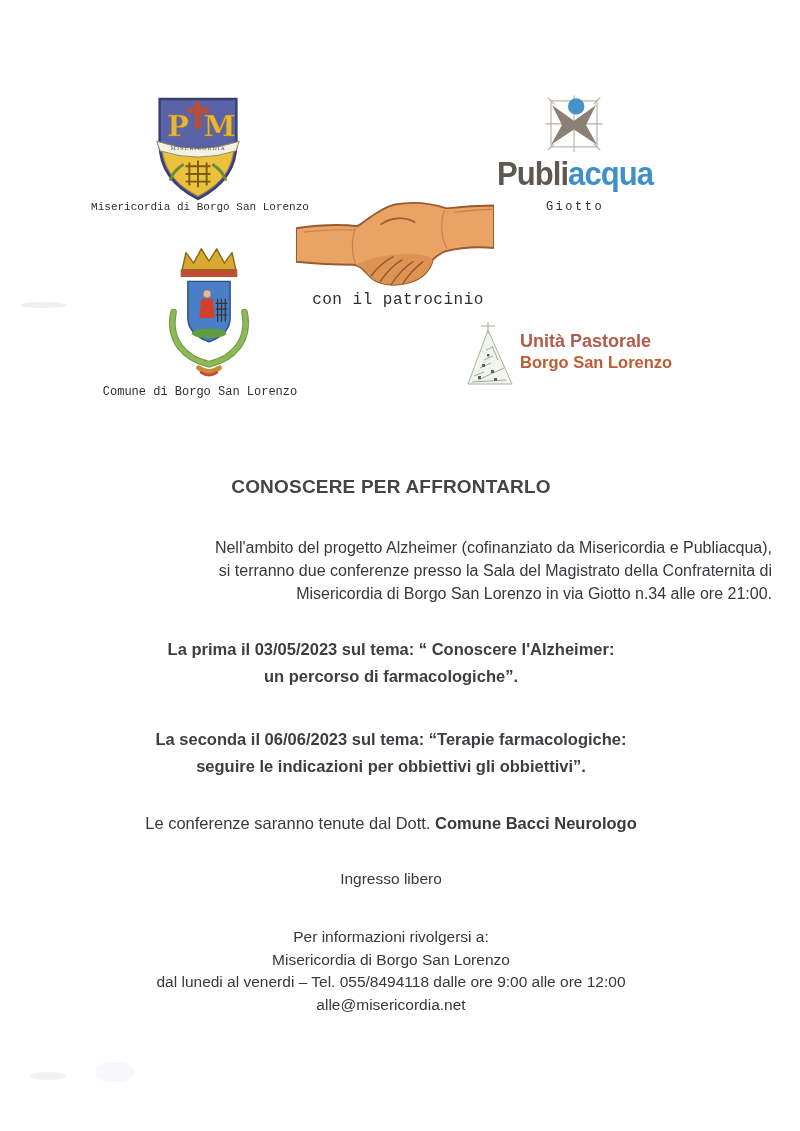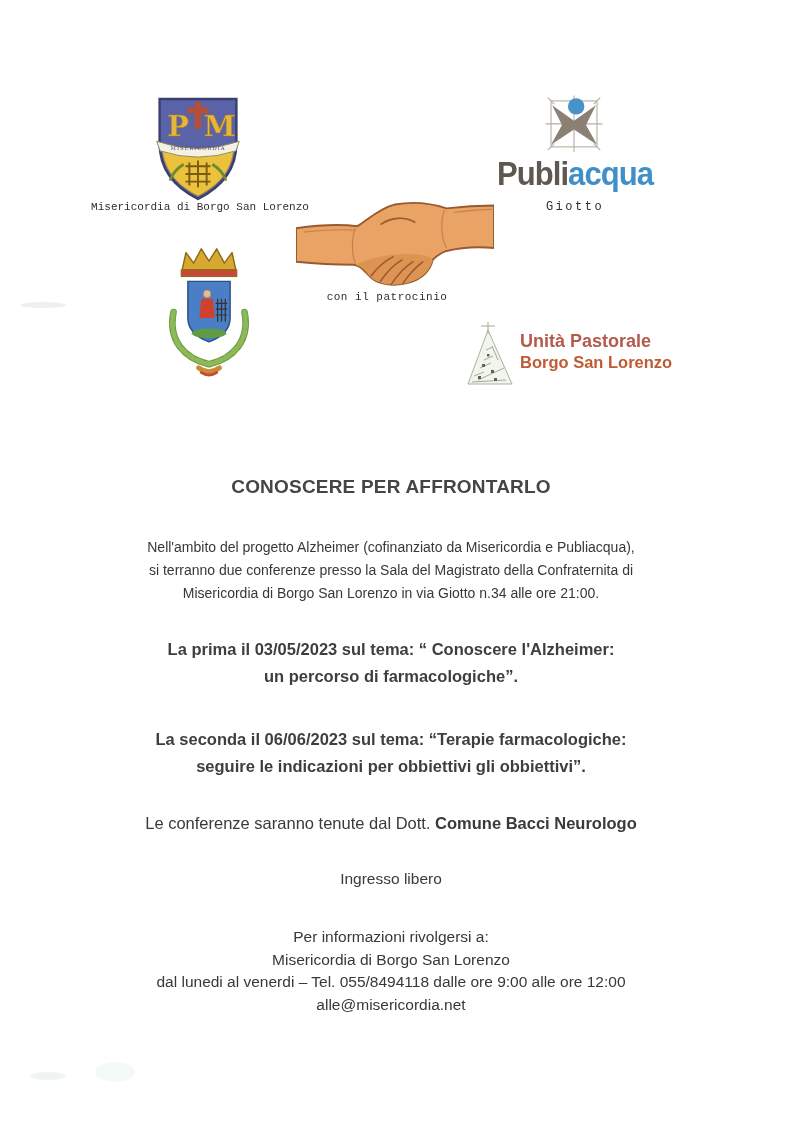--- a/index.html
+++ b/index.html
@@ -24,21 +24,21 @@
 
   
   .up-line1{font-weight:700;font-size:18px;color:#b55a4a;line-height:22px;white-space:nowrap;}
   .up-line2{font-weight:700;font-size:16.5px;color:#bf5a33;line-height:20px;white-space:nowrap;}
 
   
   .title-main{font-weight:700;font-size:28px;letter-spacing:0.5px;color:#424242;}
   .title-sub{font-weight:700;font-size:19px;letter-spacing:0.2px;color:#454545;}
 
   
-  .intro{font-size:14px;line-height:23px;color:#37373d;}
+  .intro{font-size:16px;line-height:23px;color:#37373d;text-align:right;}
   .conf{font-weight:700;font-size:16.5px;line-height:27px;color:#3e3e42;}
   .speaker{font-size:16.5px;color:#3a3a3e;}
   .speaker b{font-weight:700;}
   .small-line{font-size:15.5px;color:#3a3a3e;}
   .contact{font-size:15.5px;line-height:22.5px;color:#38383c;}
 
   
   .smudge{position:absolute;border-radius:50%;pointer-events:none;}
 </style>
 </head>
@@ -89,41 +89,42 @@
       <path d="M108,88 C113,80 119,73 128,66"></path>
       <path d="M86,28 C96,21 110,20 120,26"></path>
     </g>
     <g stroke="#b8743f" stroke-width="1.2" fill="none" opacity="0.7">
       <path d="M150,14 C146,24 146,40 152,52"></path>
       <path d="M60,32 C56,42 56,58 60,68"></path>
       <path d="M8,36 C28,34 46,33 60,34"></path>
       <path d="M160,16 C176,14 188,13 198,13"></path>
     </g>
   </svg>
-  <div class="abs mono-cap center" style="left:287px;top:291px;width:200px;font-size:11px;letter-spacing:0.5px;">con il patrocinio</div>
+  <div class="abs mono-cap center" style="left:298px;top:291px;width:200px;font-size:16px;letter-spacing:0.5px;">con il patrocinio</div>
 
   <svg class="abs" style="left:156px;top:243px;" width="106" height="144" viewBox="0 0 110 150">
     <path d="M27,28 L31,10 L39,21 L47,6 L55,19 L63,6 L71,21 L79,10 L83,28 Z" fill="#d9a832" stroke="#8a6a14" stroke-width="1.5" stroke-linejoin="round"></path>
     <rect x="26" y="28" width="58" height="7" fill="#c64836" stroke="#8a6a14" stroke-width="1"></rect>
     <path d="M33,40 h44 v38 c0,13 -9,20 -22,25 c-13,-5 -22,-12 -22,-25 z" fill="#4a7ec6" stroke="#2d4e84" stroke-width="1.5"></path>
     <ellipse cx="55" cy="94" rx="18" ry="5" fill="#5f9c44"></ellipse>
     <circle cx="53" cy="53" r="4" fill="#e7bd96" stroke="#a9805c" stroke-width="0.8"></circle>
     <path d="M47,58 h12 l2,20 h-16 z" fill="#d0402a"></path>
     <g stroke="#333" stroke-width="1.3" fill="none">
       <path d="M64,58 v24 M68,58 v24 M72,58 v24 M62,63 h12 M62,69 h12 M62,75 h12"></path>
     </g>
     <g fill="none" stroke-linecap="round">
       <path d="M18,72 c-6,30 12,48 36,54" stroke="#6f9a42" stroke-width="7"></path>
       <path d="M92,72 c6,30 -12,48 -36,54" stroke="#6f9a42" stroke-width="7"></path>
       <path d="M18,72 c-6,30 12,48 36,54" stroke="#8cba58" stroke-width="5" stroke-dasharray="6 4"></path>
       <path d="M92,72 c6,30 -12,48 -36,54" stroke="#8cba58" stroke-width="5" stroke-dasharray="6 4"></path>
       <path d="M44,130 q11,8 22,0" stroke="#cc8833" stroke-width="5"></path>
       <path d="M47,135 q8,5 16,0" stroke="#c64836" stroke-width="3"></path>
     </g>
   </svg>
+  <div class="abs mono-cap center" style="left:50px;top:385px;width:300px;font-size:12px;">Comune di Borgo San Lorenzo</div>
 
   <svg class="abs" style="left:458px;top:320px;" width="60" height="72" viewBox="0 0 60 72">
     <path d="M30,10 L10,64 L54,64 Z" fill="#f2f4ee" stroke="#a7b49c" stroke-width="1"></path>
     <g stroke="#9fae93" stroke-width="1" fill="none">
       <path d="M16,56 l10,-4 M22,48 l11,-5 M26,40 l9,-4 M28,30 l7,-3 M14,62 l34,-2 M20,60 l26,-12 M34,26 l6,14"></path>
       <line x1="30" y1="2" x2="30" y2="14"></line>
       <line x1="23" y1="6" x2="37" y2="6"></line>
     </g>
     <g fill="#5c6456">
       <rect x="24" y="44" width="3" height="3"></rect>

